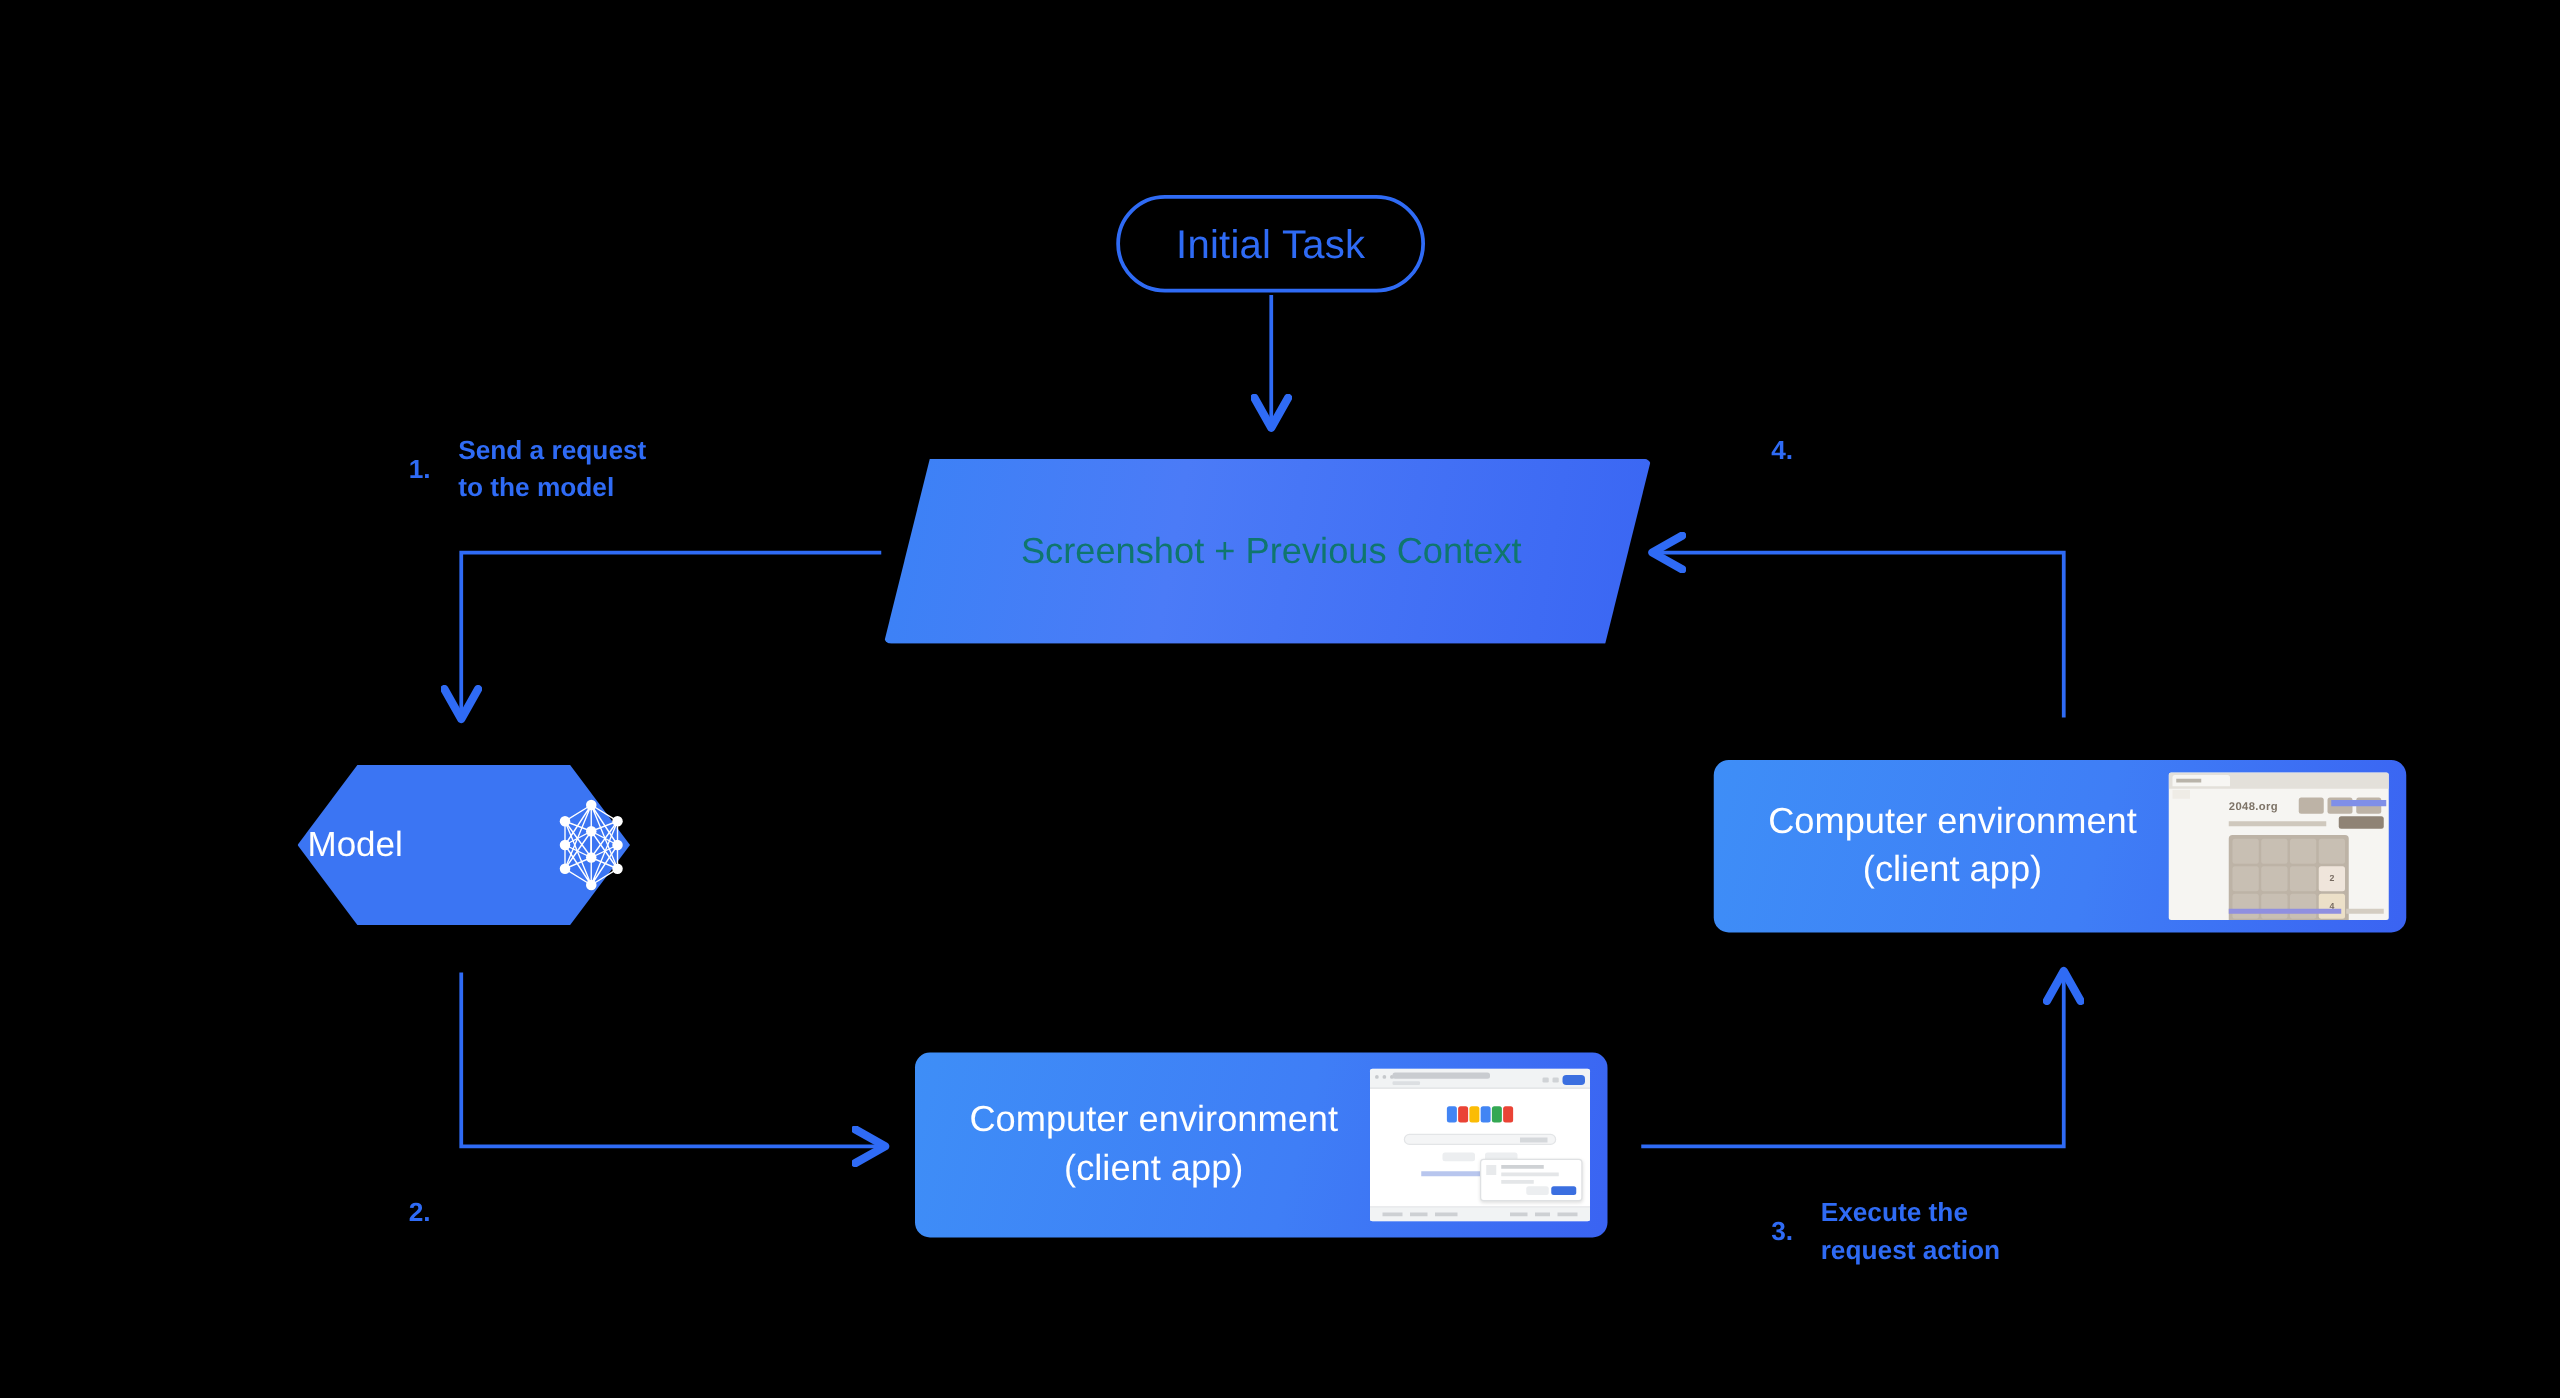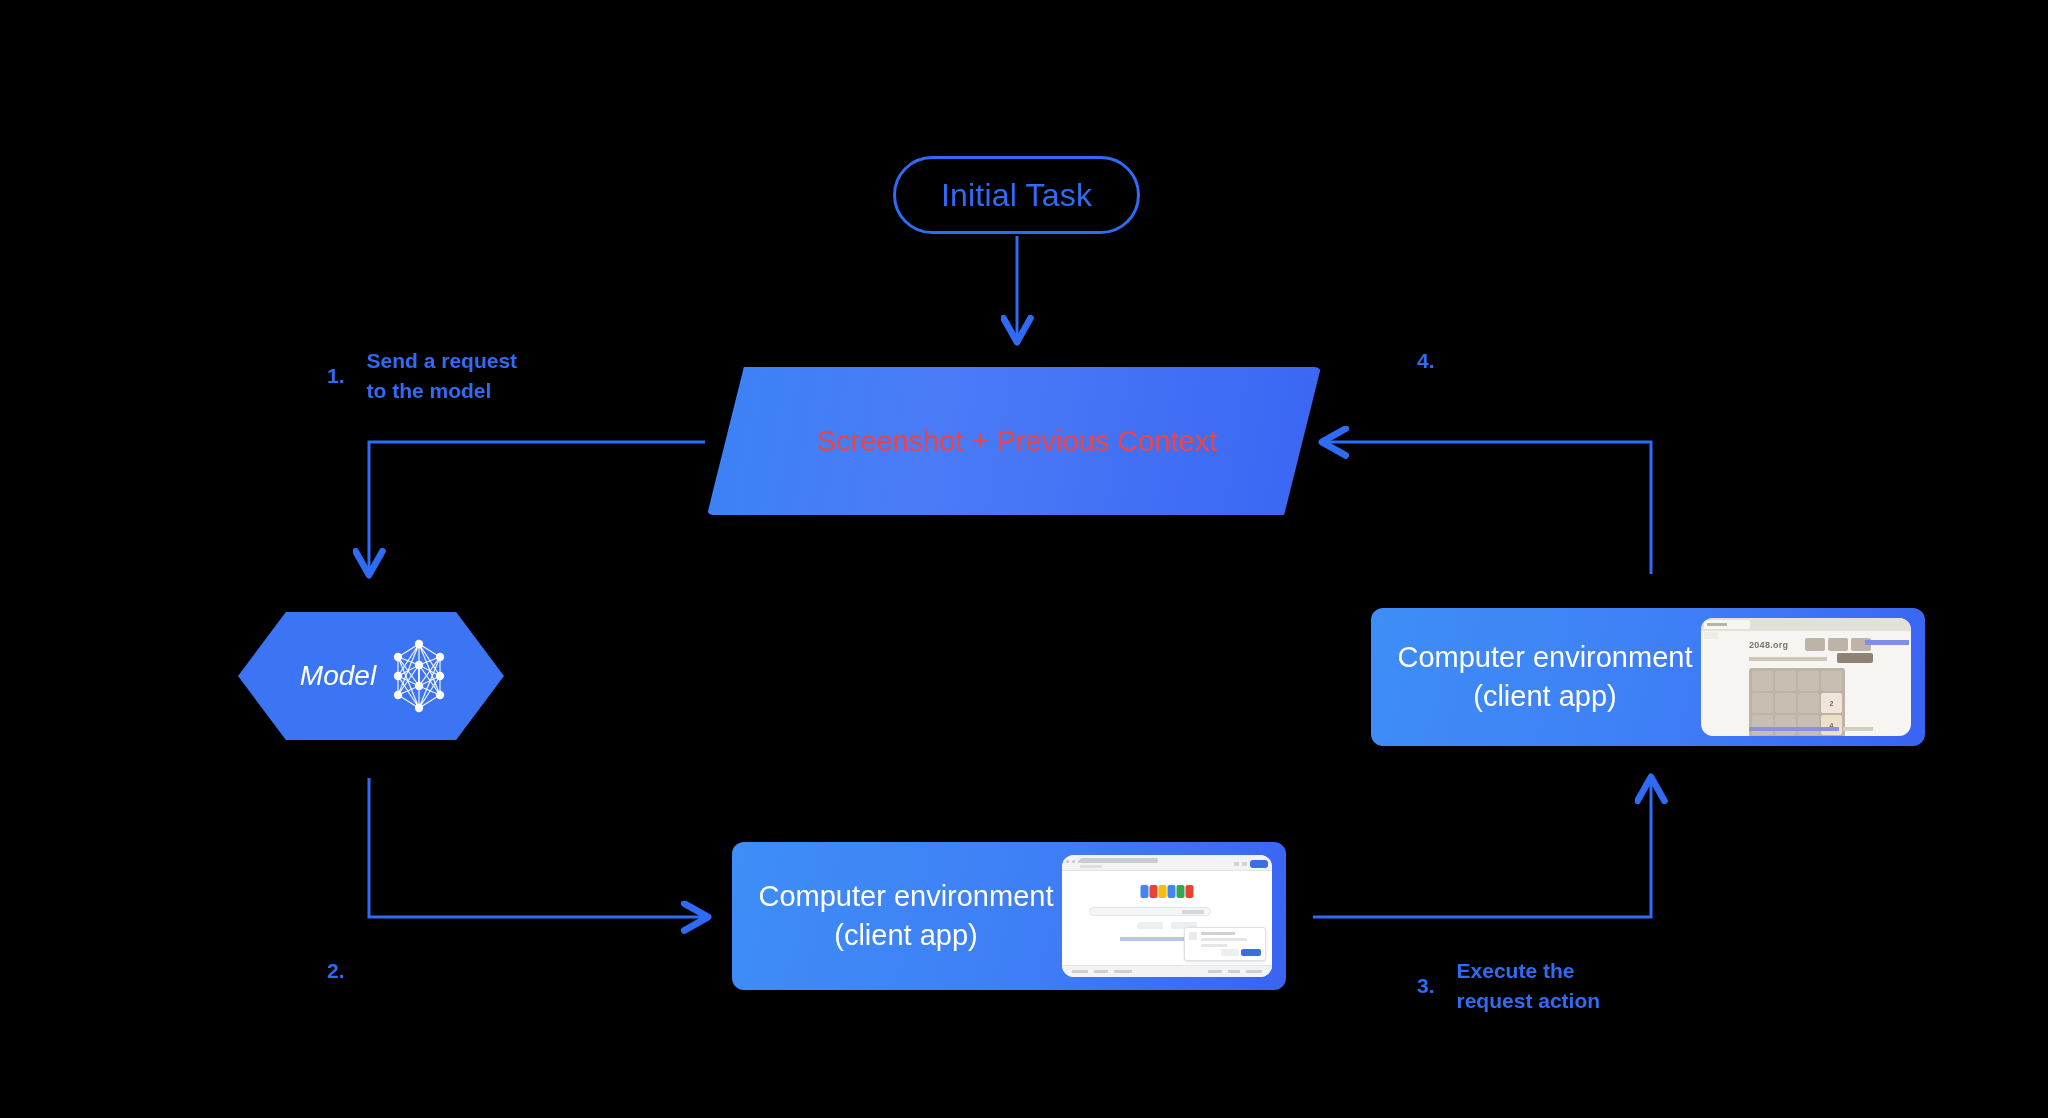--- a/index.html
+++ b/index.html
@@ -36,42 +36,41 @@
   .parallel-shape {
     position: absolute; inset: 0;
     background: linear-gradient(100deg, #3b82f6 0%, #4b7bf7 38%, #3a66f3 100%);
     clip-path: polygon(6.0% 0%, 100% 0%, 94.0% 100%, 0% 100%);
     border-radius: 6px;
   }
   .parallel-label {
     position: absolute; inset: 0;
     display: flex; flex-direction: column;
     align-items: center; justify-content: center;
-    color: #ef4444; font-size: 29px; line-height: 1.33;
+    color: #0f766e; font-size: 29px; line-height: 1.33;
     text-align: center;
     padding-left: 6px;
   }
 
   
   .hex-wrap {
     position: absolute;
     left: 238px; top: 576px;
     width: 266px; height: 128px;
   }
   .hex-shape {
     position: absolute; inset: 0;
     background: #3b75f3;
     clip-path: polygon(18% 0%, 82% 0%, 100% 50%, 82% 100%, 18% 100%, 0% 50%);
   }
   .hex-content {
     position: absolute; inset: 0;
-    display: flex; align-items: center; justify-content: center;
+    display: flex; align-items: center; justify-content: space-between;
     gap: 12px;
     padding-left: 8px;
-    font-style: italic;
   }
   .hex-label { color: #ffffff; font-size: 28px; }
   .nn-icon { width: 62px; height: 76px; display: block; }
 
   
   .env-card {
     position: absolute;
     border-radius: 12px;
     display: flex; align-items: center;
     overflow: hidden;
@@ -86,24 +85,24 @@
     width: 554px; height: 148px;
     background: linear-gradient(105deg, #3e8ef7 0%, #3f7ef6 55%, #3a63f2 100%);
   }
   .env-label {
     color: #ffffff; font-size: 29px; line-height: 1.34;
     text-align: center;
     flex: 1;
     padding-left: 18px;
   }
   .thumb {
-    width: 210px; height: 118px;
+    width: 176px; height: 118px;
     margin-right: 14px;
     background: #f6f5f2;
-    border-radius: 12px;
+    border-radius: 2px;
     position: relative;
     overflow: hidden;
     flex: none;
   }
   #env-bottom .thumb { background: #ffffff; height: 122px; }
 
   
   .t2048-chrome {
     position: absolute; left: 0; top: 0; width: 100%; height: 13px;
     background: #e3e0da;

